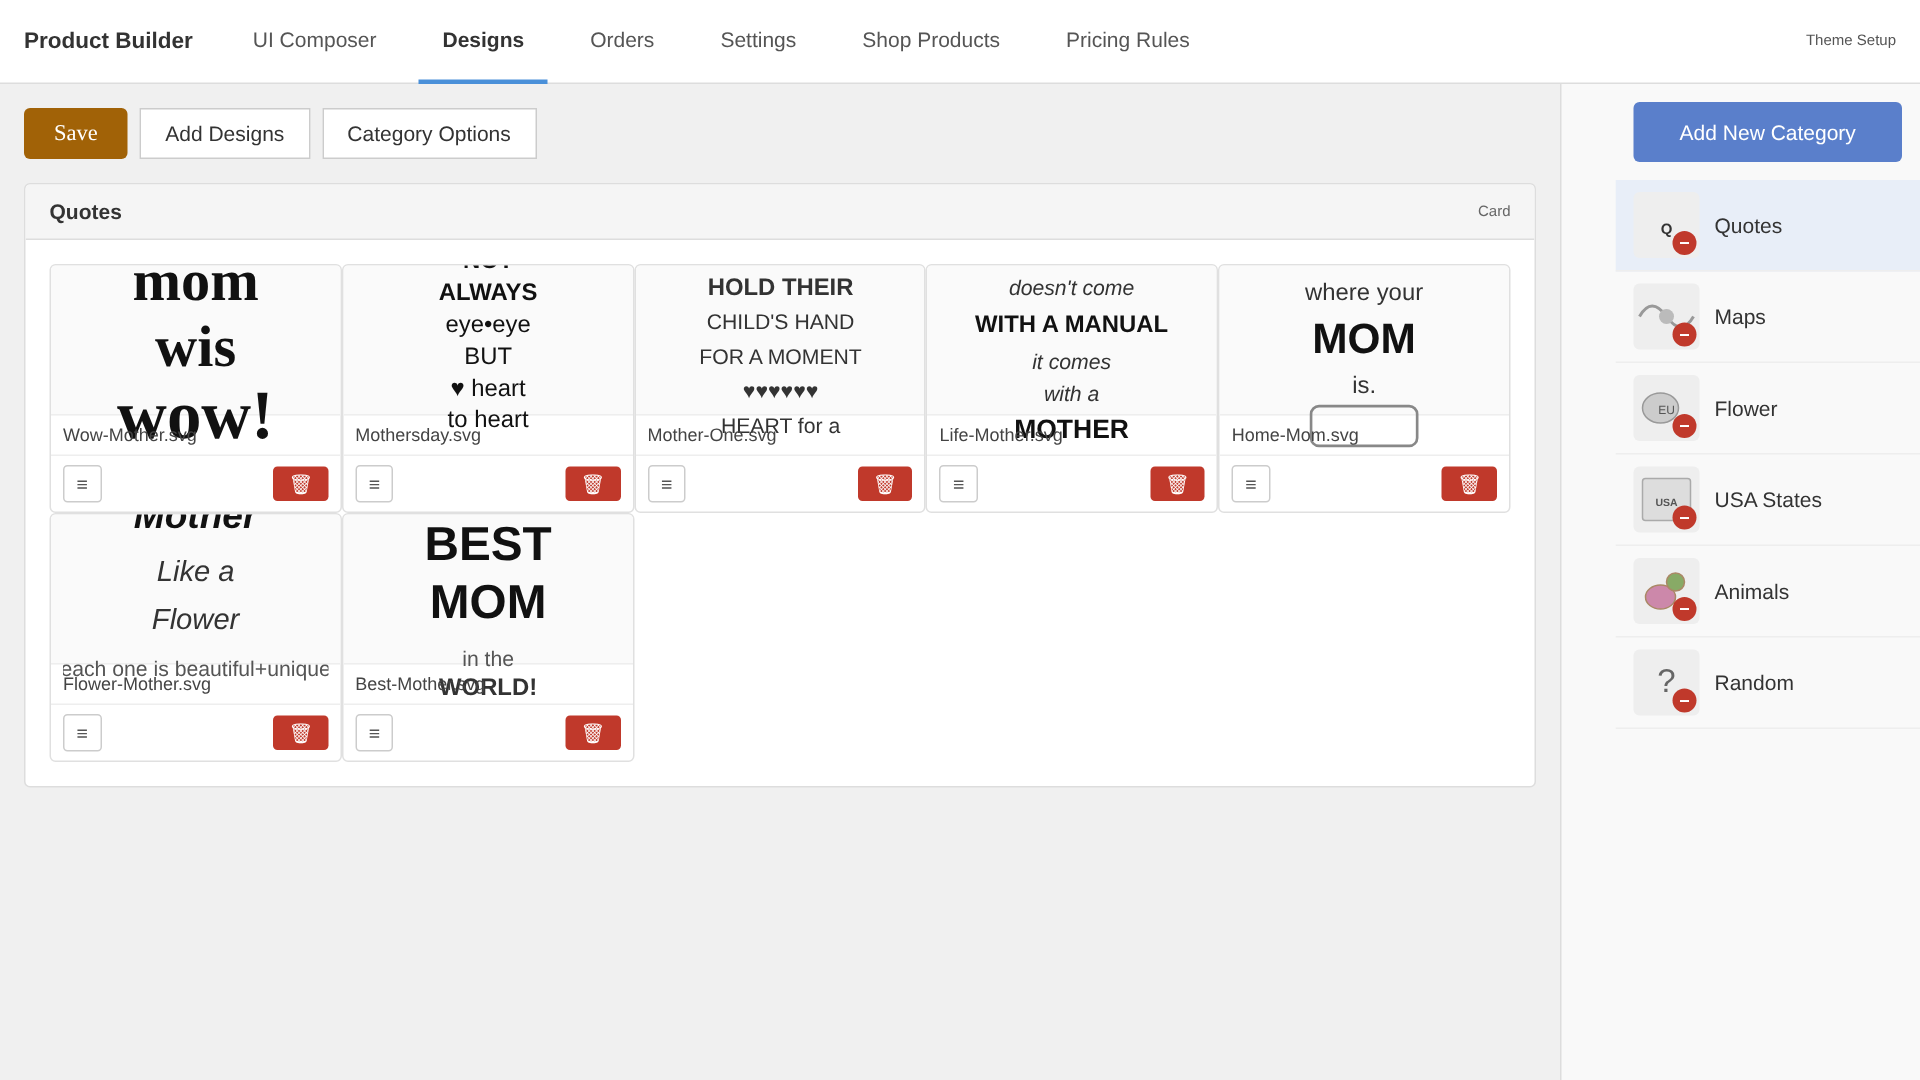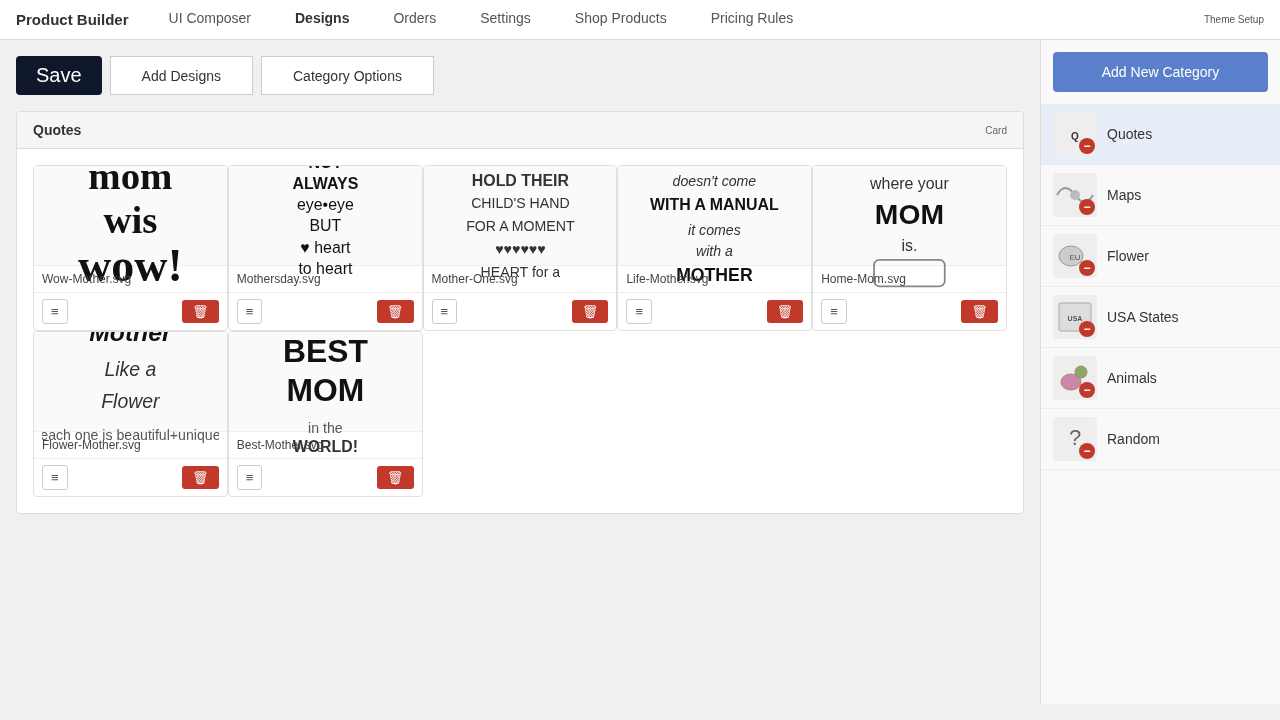--- a/index.html
+++ b/index.html
@@ -4,21 +4,21 @@
   <style>
     * { box-sizing: border-box; margin: 0; padding: 0; }
     body { font-family: -apple-system, BlinkMacSystemFont, 'Segoe UI', sans-serif; background: #f0f0f0; font-size: 14px; color: #333; }
 
     
     .top-nav {
       background: #fff;
       border-bottom: 1px solid #ddd;
       display: flex;
       align-items: center;
-      height: 40px;
+      height: 56px;
       padding: 0 16px;
     }
     .nav-brand {
       font-weight: 600;
       font-size: 15px;
       margin-right: 24px;
       color: #333;
     }
     .nav-items {
       display: flex;
@@ -66,33 +66,34 @@
       background: #f0f0f0;
     }
 
     
     .toolbar {
       display: flex;
       gap: 8px;
       margin-bottom: 16px;
     }
     .btn-primary {
-      background: #0f172a;
+      background: #a16207;
       color: #fff;
       border: none;
       padding: 8px 20px;
       border-radius: 4px;
       cursor: pointer;
-      font-size: 20px;
+      font-size: 15px;
+      font-family: Liberation Serif, serif;
     }
     .btn-secondary {
       background: #fff;
       color: #333;
       border: 1px solid #ccc;
-      padding: 8px 31px;
+      padding: 8px 16px;
       border-radius: 0;
       cursor: pointer;
       font-size: 14px;
     }
 
     
     .section-container {
       background: #fff;
       border: 1px solid #ddd;
       border-radius: 4px;
@@ -166,20 +167,21 @@
       font-size: 13px;
     }
 
     
     .sidebar {
       width: 240px;
       background: #f9f9f9;
       border-left: 1px solid #ddd;
       display: flex;
       flex-direction: column;
+      padding-left: 36px;
     }
     .sidebar-add-btn {
       background: #5a7fcb;
       color: #fff;
       border: none;
       padding: 12px 16px;
       cursor: pointer;
       font-size: 14px;
       font-weight: 500;
       text-align: center;

